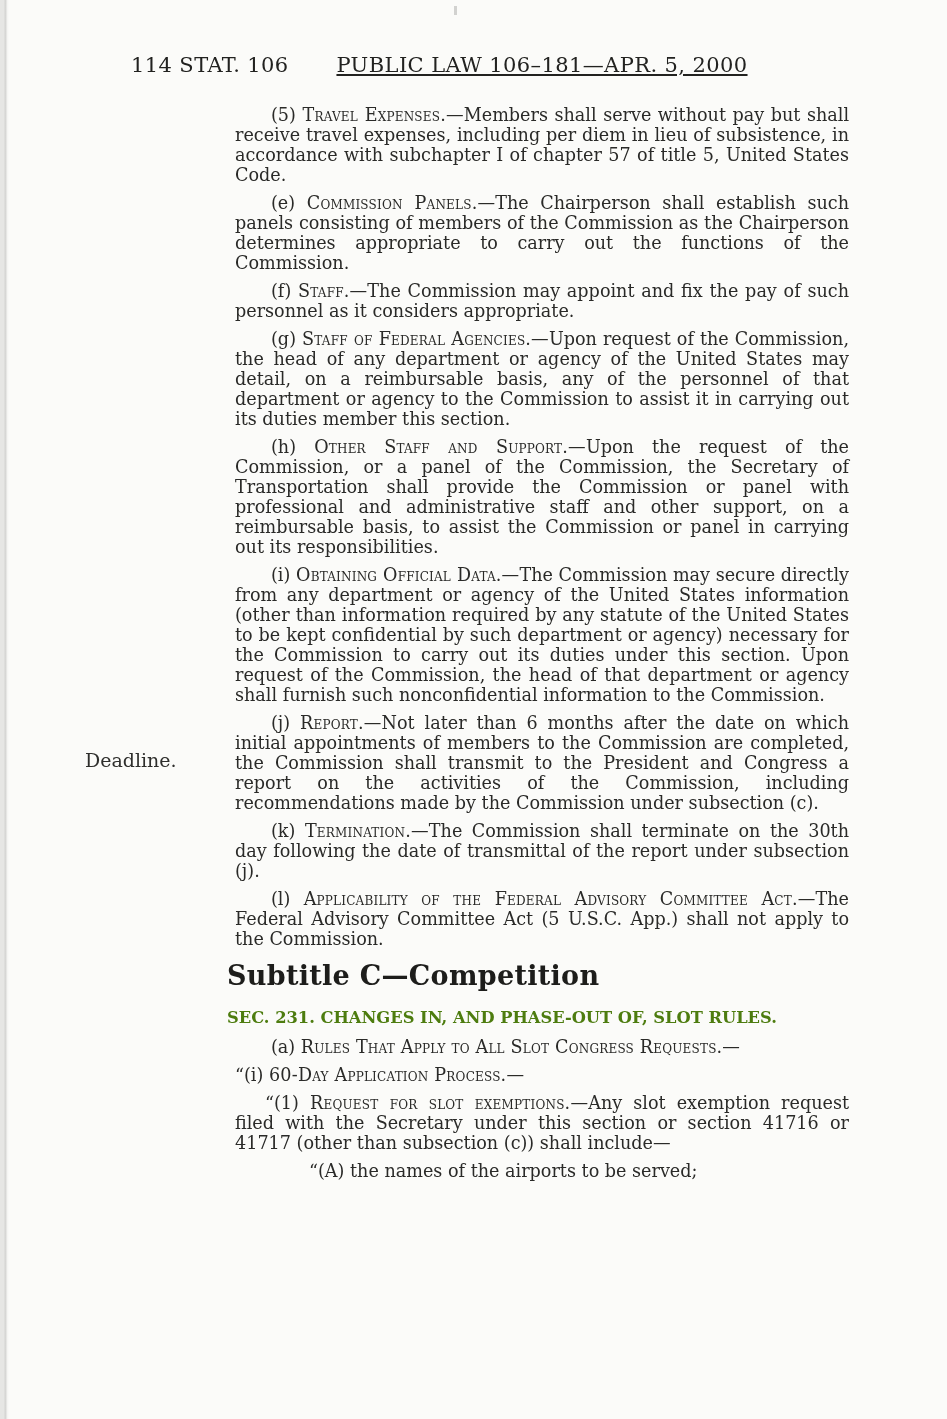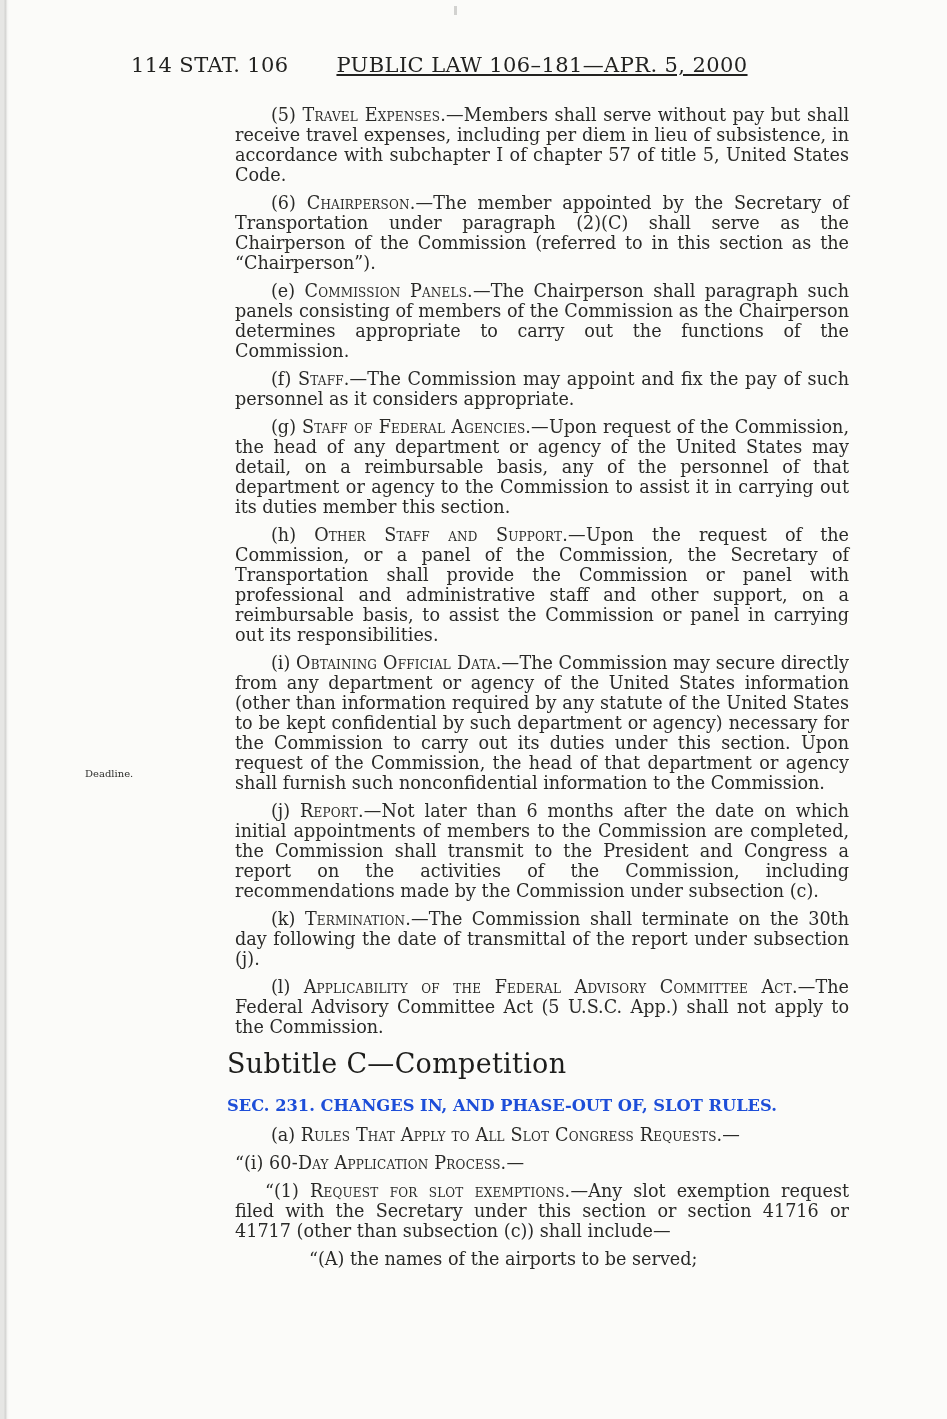--- a/index.html
+++ b/index.html
@@ -44,22 +44,22 @@
   .pl-title {
     position: absolute;
     left: 227px; top: 0;
     width: 630px;
     text-align: center;
     white-space: nowrap;
     text-decoration: underline;
   }
   .margin-note {
     position: absolute;
-    left: 85px; top: 768px;
-    font-size: 10px;
+    left: 85px; top: 749px;
+    font-size: 19px;
     color: #2e2e2c;
   }
   .content {
     position: absolute;
     left: 227px; top: 97px;
     width: 630px;
   }
   .content p {
     margin: 8px;
     font-size: 17.6px;
@@ -71,54 +71,53 @@
   .lvl1 { margin-left: 37px; }
   .q-i { margin-left: 24px; text-indent: 0; }
   .q-1 { margin-left: 29px; text-indent: 30px; }
   .q-A { margin-left: 29px; text-indent: 74px; }
   .subtitle-heading {
     margin: 11px 0 0 0 !important;
     text-align: right;
     text-indent: 0 !important;
     font-size: 27px !important;
     line-height: 32px !important;
-    font-weight: normal;
+    font-weight: bold;
     color: #1d1d1b;
     letter-spacing: 0.3px;
   }
   .sec-heading {
     margin: 16px 0 9px 0 !important;
     text-align: left;
     text-indent: 0 !important;
     font-size: 16.3px !important;
     line-height: 20px !important;
     font-weight: bold;
-    color: #1d4ed8;
+    color: #4d7c0f;
   }
 </style>
 </head>
 <body>
 
 <div class="page-edge"></div>
 <div class="top-mark"></div>
 
 <div class="running-head">
   <span class="stat-num">114 STAT. 106</span>
   <span class="pl-title">PUBLIC LAW 106–181—APR. 5, 2000</span>
 </div>
 
 <div class="margin-note">Deadline.</div>
 
 <div class="content">
 
   <p class="lvl1 indent"><span>(5) </span><span class="sc">Travel Expenses.—</span><span>Members shall serve without pay but shall receive travel expenses, including per diem in lieu of subsistence, in accordance with subchapter I of chapter 57 of title 5, United States Code.</span></p>
 
-  <p class="lvl1 indent"><span>(6) </span><span class="sc">Chairperson.—</span><span>The member appointed by the Secretary of Transportation under paragraph (2)(C) shall serve as the Chairperson of the Commission (referred to in this section as the “Chairperson”).</span></p>
 
-  <p class="indent"><span>(e) </span><span class="sc">Commission Panels.—</span><span>The Chairperson shall paragraph such panels consisting of members of the Commission as the Chairperson determines appropriate to carry out the functions of the Commission.</span></p>
+  <p class="indent"><span>(e) </span><span class="sc">Commission Panels.—</span><span>The Chairperson shall establish such panels consisting of members of the Commission as the Chairperson determines appropriate to carry out the functions of the Commission.</span></p>
 
   <p class="indent"><span>(f) </span><span class="sc">Staff.—</span><span>The Commission may appoint and fix the pay of such personnel as it considers appropriate.</span></p>
 
   <p class="indent"><span>(g) </span><span class="sc">Staff of Federal Agencies.—</span><span>Upon request of the Commission, the head of any department or agency of the United States may detail, on a reimbursable basis, any of the personnel of that department or agency to the Commission to assist it in carrying out its duties member this section.</span></p>
 
   <p class="indent"><span>(h) </span><span class="sc">Other Staff and Support.—</span><span>Upon the request of the Commission, or a panel of the Commission, the Secretary of Transportation shall provide the Commission or panel with professional and administrative staff and other support, on a reimbursable basis, to assist the Commission or panel in carrying out its responsibilities.</span></p>
 
   <p class="indent"><span>(i) </span><span class="sc">Obtaining Official Data.—</span><span>The Commission may secure directly from any department or agency of the United States information (other than information required by any statute of the United States to be kept confidential by such department or agency) necessary for the Commission to carry out its duties under this section. Upon request of the Commission, the head of that department or agency shall furnish such nonconfidential information to the Commission.</span></p>
 
   <p class="indent"><span>(j) </span><span class="sc">Report.—</span><span>Not later than 6 months after the date on which initial appointments of members to the Commission are completed, the Commission shall transmit to the President and Congress a report on the activities of the Commission, including recommendations made by the Commission under subsection (c).</span></p>

